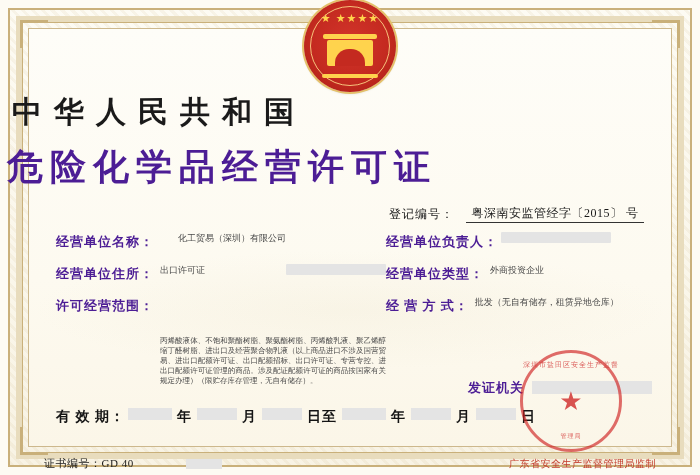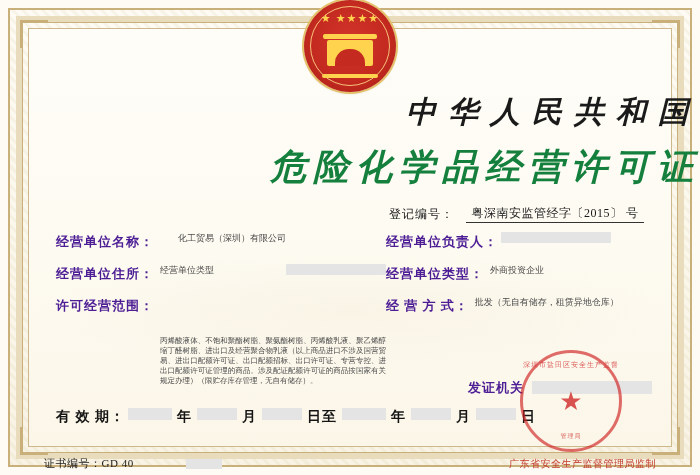--- a/index.html
+++ b/index.html
@@ -131,38 +131,37 @@
     background: #ffd34d;
     border-radius: 2px;
   }
 
   
   .titles {
     position: absolute;
     left: 0;
     right: 0;
     top: 92px;
-    text-align: right;
-    font-style: italic;
+    text-align: left;
   }
   .title-country {
     font-family: "Liberation Serif", serif;
     font-weight: bold;
     font-size: 30px;
     letter-spacing: 12px;
     color: #1a1a1a;
     text-indent: 12px;
   }
   .title-main {
     margin-top: 10px;
     font-family: "Liberation Serif", serif;
     font-weight: bold;
     font-size: 36px;
     letter-spacing: 7px;
-    color: #15803d;
+    color: #4c1d95;
     text-indent: 7px;
   }
 
   
   .reg-row {
     position: absolute;
     right: 56px;
     top: 205px;
     font-family: "Liberation Serif", serif;
     font-size: 12px;
@@ -384,21 +383,21 @@
       </div>
       <div class="col-right">
         <span class="lbl">经营单位负责人：</span>
         <span class="masked-line" style="width:110px"></span>
       </div>
     </div>
 
     <div class="field-row">
       <div class="col-left">
         <span class="lbl">经营单位住所：</span>
-        <span class="val">经营单位类型</span>
+        <span class="val">出口许可证</span>
         <span class="masked-line" style="width:100px"></span>
       </div>
       <div class="col-right">
         <span class="lbl">经营单位类型：</span>
         <span class="val">外商投资企业</span>
       </div>
     </div>
 
     <div class="field-row">
       <div class="col-left">

